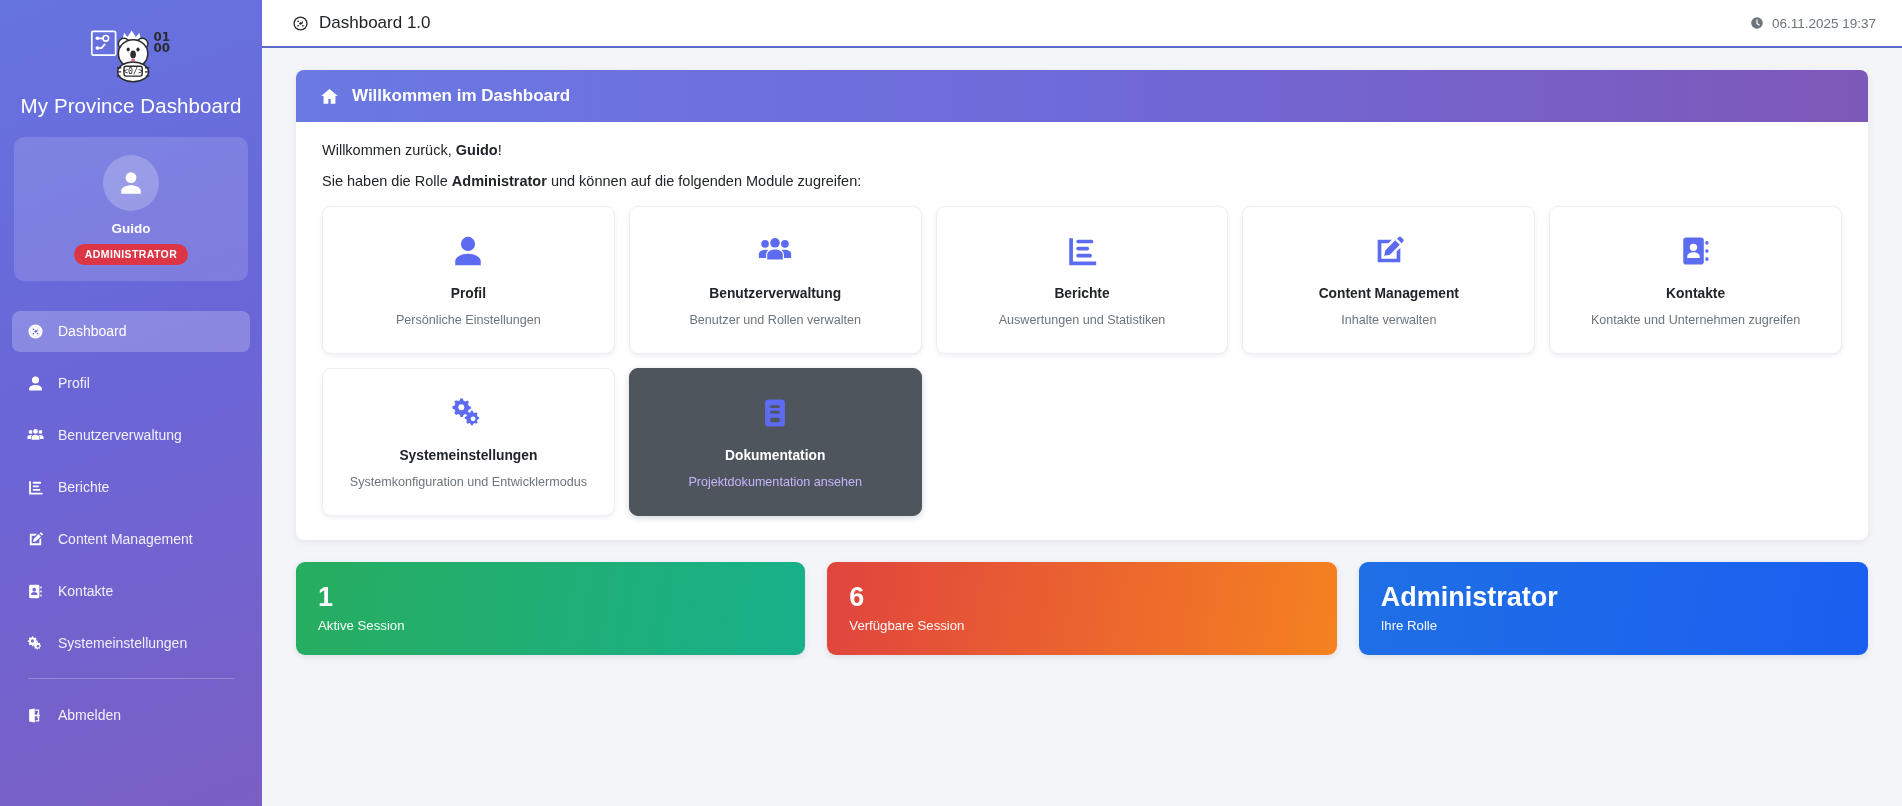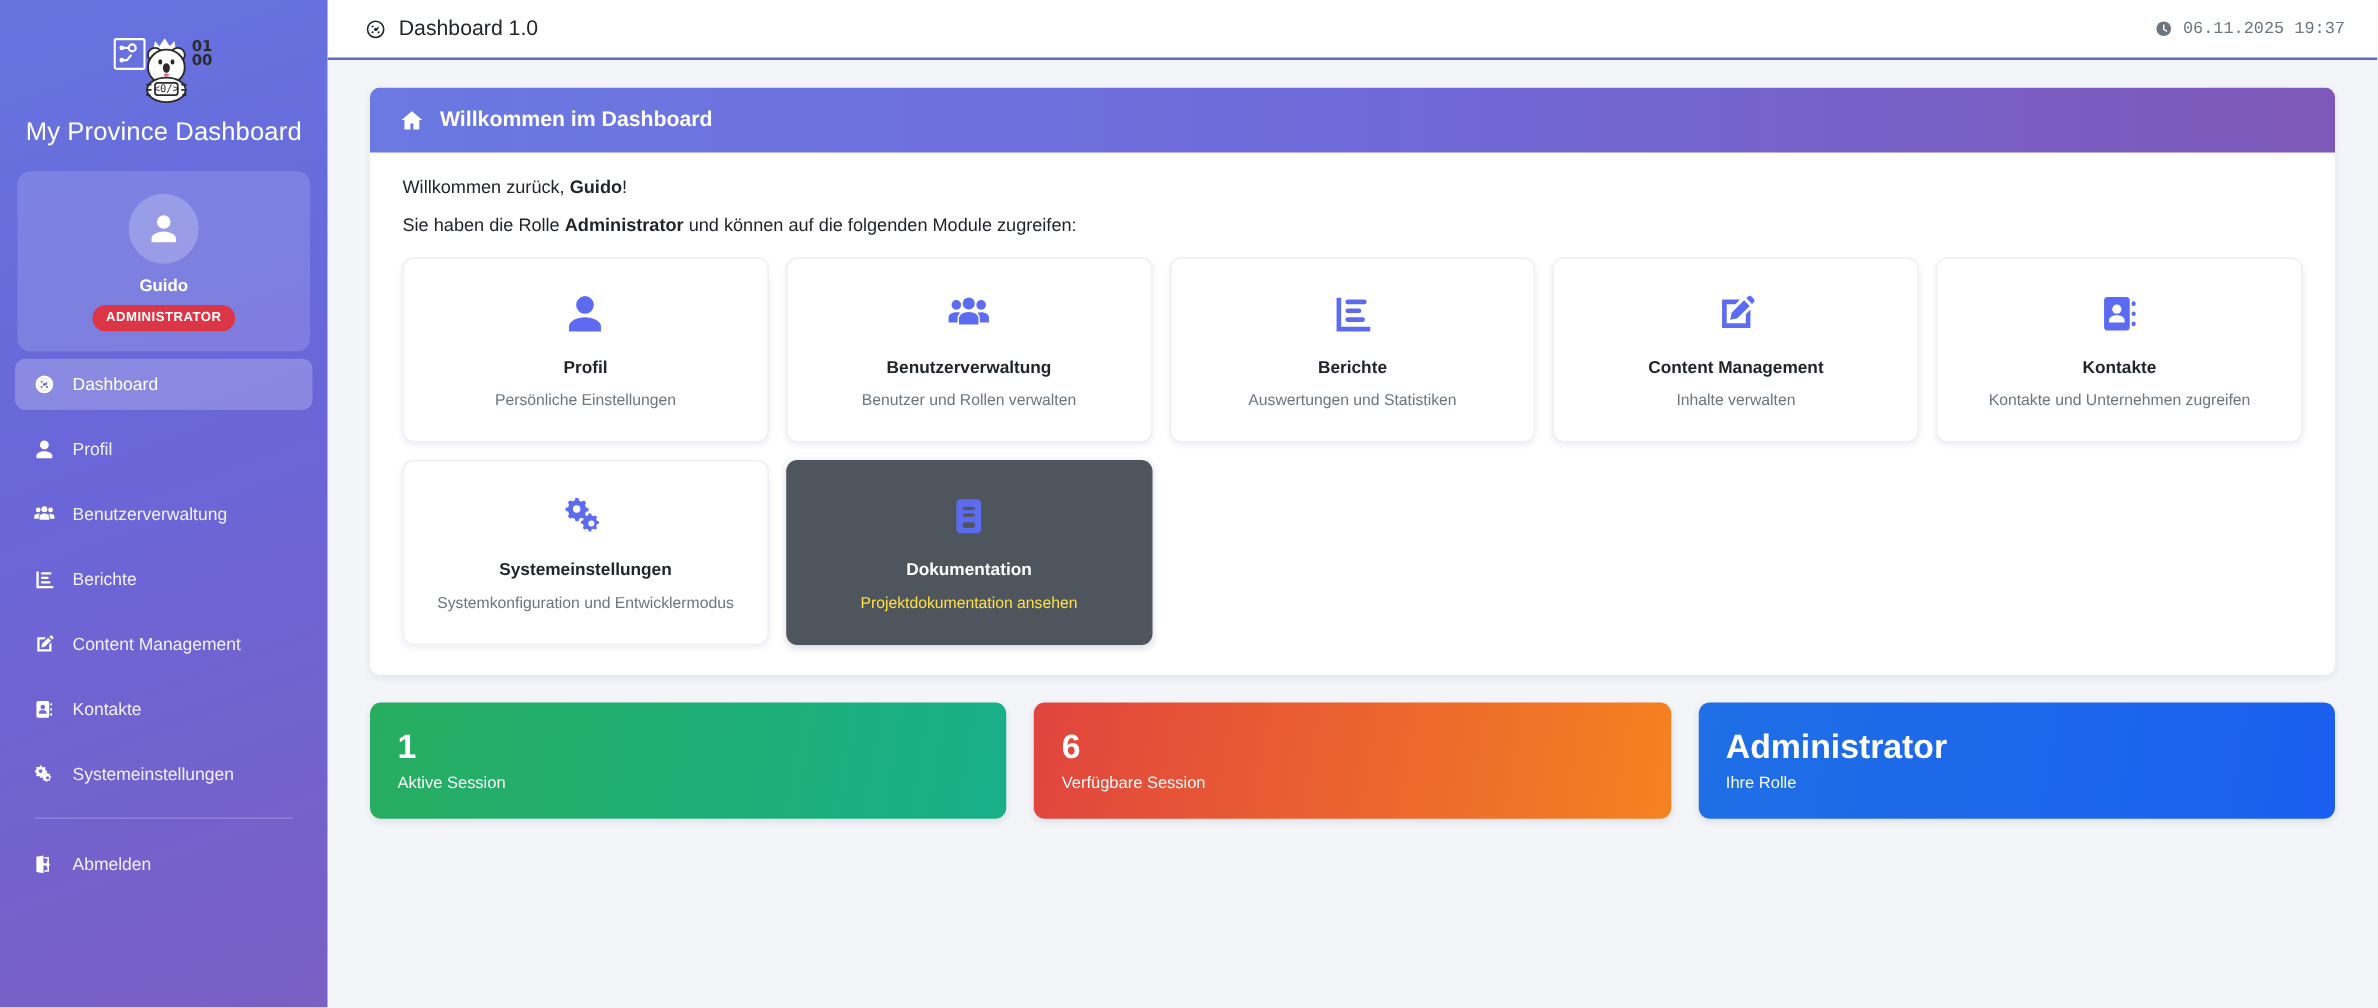--- a/index.html
+++ b/index.html
@@ -45,21 +45,21 @@
   }
   .avatar svg { width: 26px; height: 26px; fill: #fff; }
   .user-name { font-size: 13.5px; font-weight: 600; margin-bottom: 8px; }
   .role-badge {
     display: inline-block;
     background: #dc3545; color: #fff;
     font-size: 10.5px; font-weight: 700; letter-spacing: .4px;
     padding: 4px 11px 5px; border-radius: 11px;
   }
 
-  .nav { margin-top: 6px; padding: 0 12px; }
+  .nav { margin-top: 30px; padding: 0 12px; }
   .nav-item {
     display: flex; align-items: center; gap: 13px;
     padding: 11px 14px;
     color: rgba(255,255,255,0.90);
     font-size: 14px;
     border-radius: 8px;
     margin-bottom: 11px;
     cursor: pointer;
     text-decoration: none;
   }
@@ -81,21 +81,21 @@
   .topbar {
     height: 48px; min-height: 48px;
     background: #ffffff;
     border-bottom: 2px solid #5c6bc7;
     display: flex; align-items: center; justify-content: space-between;
     padding: 0 26px 0 30px;
   }
   .topbar-left { display: flex; align-items: center; gap: 10px; }
   .topbar-title { font-size: 17px; color: #212529; font-weight: 400; }
   .topbar-icon svg { width: 17px; height: 17px; fill: #212529; display:block; }
-  .topbar-right { display: flex; align-items: center; gap: 8px; color: #6c757d; font-size: 13.5px; font-family: Liberation Mono, monospace; }
+  .topbar-right { display: flex; align-items: center; gap: 8px; color: #6c757d; font-size: 13.5px; }
   .clock-icon svg { width: 14px; height: 14px; fill: #6c757d; display:block; }
 
   .content { flex: 1; padding: 22px 34px 0; overflow: hidden; }
 
   .panel {
     background: #ffffff;
     border-radius: 8px;
     box-shadow: 0 2px 7px rgba(30,35,80,0.08);
     overflow: hidden;
     margin-bottom: 22px;
@@ -134,21 +134,21 @@
   .mod-card.dark {
     background: #4e555c;
     border-color: #4e555c;
     box-shadow: 0 2px 6px rgba(30,35,80,0.18);
   }
   .mod-icon { height: 40px; display: flex; align-items: center; justify-content: center; margin-bottom: 14px; }
   .mod-icon svg { width: 34px; height: 34px; fill: #5c6bf0; display: block; }
   .mod-title { font-size: 13.8px; font-weight: 700; color: #212529; margin-bottom: 8px; line-height: 1.3; }
   .mod-desc { font-size: 12.6px; color: #6c757d; line-height: 1.45; }
   .mod-card.dark .mod-title { color: #ffffff; }
-  .mod-card.dark .mod-desc { color: #fde047; }
+  .mod-card.dark .mod-desc { color: #c4b5fd; }
 
   .stats { display: grid; grid-template-columns: repeat(3, 1fr); gap: 22px; }
   .stat {
     border-radius: 9px;
     padding: 20px 22px 22px;
     color: #fff;
     min-height: 93px;
     display: flex; flex-direction: column; justify-content: center;
     box-shadow: 0 2px 6px rgba(30,35,80,0.10);
   }

